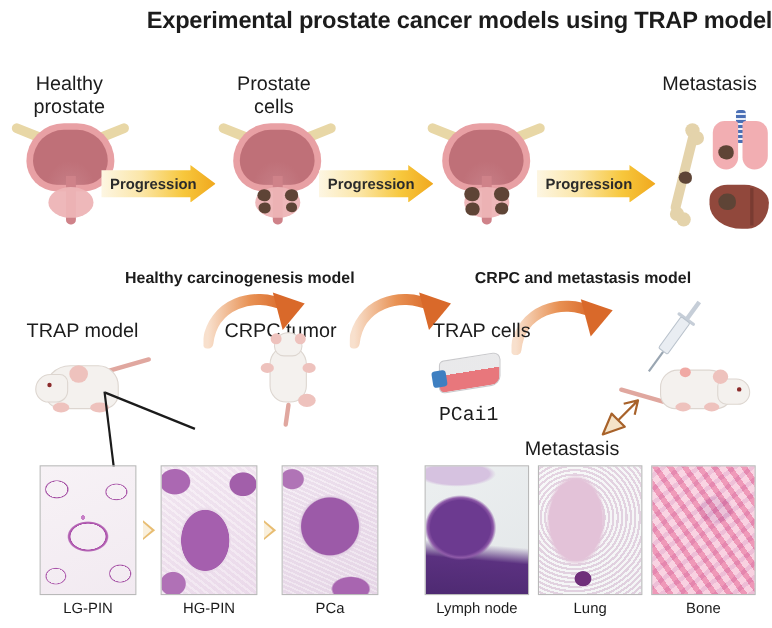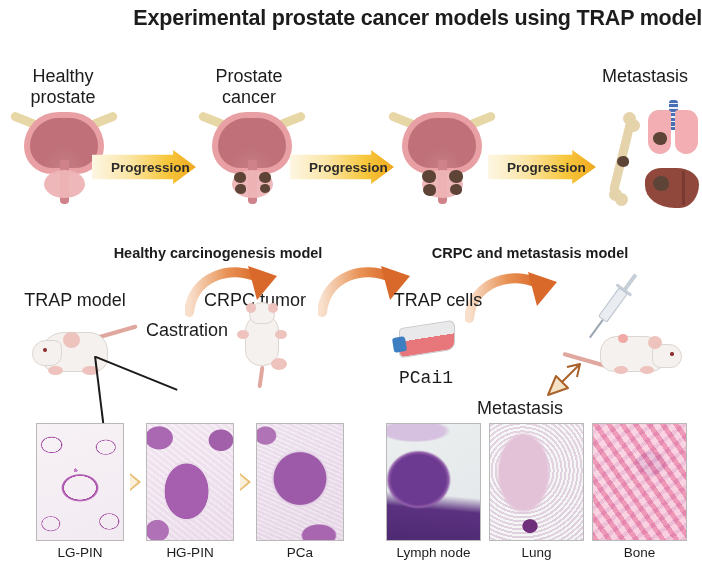--- a/index.html
+++ b/index.html
@@ -24,21 +24,21 @@
   
   .lbl { position: absolute; font-size: 18px; color: #1c1c1c; text-align: center; line-height: 1.18; }
   .lbl.b { font-weight: bold; }
 
   
   .prog {
     position: absolute; height: 34px;
     background: linear-gradient(90deg, #fdf6e3 0%, #fbe6a8 35%, #f7c73c 72%, #f0a81e 100%);
     -webkit-clip-path: polygon(0 14%, 78% 14%, 78% 0, 100% 50%, 78% 100%, 78% 86%, 0 86%);
     clip-path: polygon(0 14%, 78% 14%, 78% 0, 100% 50%, 78% 100%, 78% 86%, 0 86%);
-    display: flex; align-items: center; padding-left: 11px;
+    display: flex; align-items: center;
   }
   .prog span {
     font-size: 13.5px; font-weight: bold; color: #2b2b2b;
     padding-left: 8px; white-space: nowrap;
   }
 
   
   .organ { position: absolute; width: 92px; height: 104px; }
   .ureter {
     position: absolute; width: 30px; height: 9px; background: #e8d7a6;
@@ -225,21 +225,21 @@
 <div class="fig">
 
   <div class="title">Experimental prostate cancer models using TRAP model</div>
 
   <div class="lbl" style="left:8px; top:66px; width:110px;">
     <div>Healthy</div>
     <div>prostate</div>
   </div>
   <div class="lbl" style="left:194px; top:66px; width:110px;">
     <div>Prostate</div>
-    <div>cancer</div>
+    <div>cells</div>
   </div>
   <div class="lbl" style="left:590px; top:66px; width:110px;">
     <div>Metastasis</div>
   </div>
 
   <div class="organ" style="left:18px; top:104px;">
     <div class="ureter l"></div>
     <div class="ureter r"></div>
     <div class="bladder-outer"></div>
     <div class="bladder-inner"></div>
@@ -322,21 +322,20 @@
     <path d="M4,50 C8,14 46,2 74,16" stroke="url(#cg1)" stroke-width="10" fill="none" stroke-linecap="round"></path>
     <path d="M63,4 L92,14 L72,38 Z" fill="#d9692a"></path>
   </svg>
 
   <svg class="curve" style="left:465px; top:268px;" width="105" height="55" viewBox="0 0 105 55">
     <path d="M4,50 C8,14 46,2 74,16" stroke="url(#cg1)" stroke-width="10" fill="none" stroke-linecap="round"></path>
     <path d="M63,4 L92,14 L72,38 Z" fill="#d9692a"></path>
   </svg>
 
   <div class="lbl" style="left:20px; top:290px; width:110px;">TRAP model</div>
-  <div class="lbl" style="left:132px; top:320px; width:110px;">Castration</div>
   <div class="lbl" style="left:200px; top:290px; width:110px;">CRPC tumor</div>
   <div class="lbl" style="left:388px; top:290px; width:100px;">TRAP cells</div>
   <div class="lbl" style="left:386px; top:368px; width:80px;font-family:Liberation Mono, monospace;">PCai1</div>
   <div class="lbl" style="left:455px; top:398px; width:130px;">Metastasis</div>
 
   <div class="mouse" style="left:30px; top:318px; width:115px; height:62px;">
     <div class="mouse-tail" style="left:66px; top:12px; width:42px; height:4px; transform:rotate(-16deg); border-radius:3px;"></div>
     <div class="mouse-body" style="left:10px; top:14px; width:68px; height:40px; border-radius:38px 30px 22px 26px;"></div>
     <div class="mouse-body" style="left:2px; top:22px; width:30px; height:26px; border-radius:18px 10px 14px 16px;"></div>
     <div class="mouse-ear" style="left:33px; top:14px; width:17px; height:16px;"></div>

